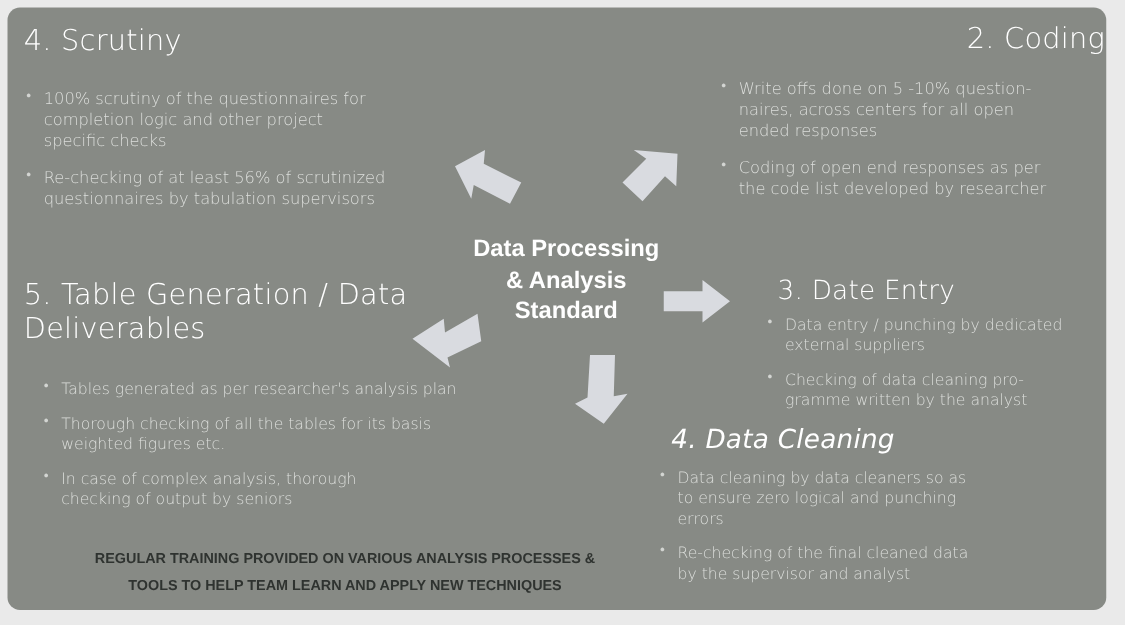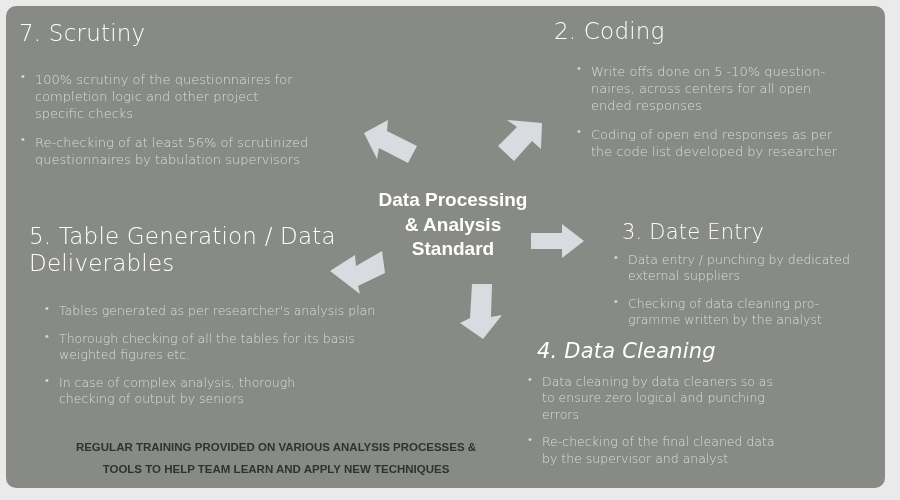--- a/index.html
+++ b/index.html
@@ -63,32 +63,32 @@
   }
   .b-13 { font-size: 13px; }
   .b-12 { font-size: 12.5px; }
 
   
   #p1 { left: 13px; top: 14px; width: 340px; }
   #p1 .heading { margin-bottom: 24px; }
   #p1 ul { width: 320px; }
 
   #p2 { left: 548px; top: 12px; width: 330px; }
-  #p2 .heading { margin-bottom: 18px; }
+  #p2 .heading { margin-bottom: 18px; text-align: right; }
   #p2 ul { margin-left: 21px; width: 308px; }
 
   #p3 { left: 600px; top: 214px; width: 290px; }
   #p3 .heading { margin-bottom: 7px; margin-left: 16px; }
   #p3 ul { margin-left: 6px; width: 286px; }
 
   #p4 { left: 520px; top: 333px; width: 360px; }
   #p4 .heading { margin-bottom: 10px; margin-left: 11px; font-style: italic; }
   #p4 ul { width: 330px; }
 
-  #p5 { left: 23px; top: 217px; width: 400px; }
+  #p5 { left: 13px; top: 217px; width: 400px; }
   #p5 .heading { margin-bottom: 26px; }
   #p5 ul { margin-left: 14px; width: 390px; }
 
   
   #center-title {
     position: absolute;
     left: 356px;
     top: 182px;
     width: 182px;
     text-align: center;
@@ -123,21 +123,21 @@
   #arrow-right { left: 523px; top: 216px; }
   #arrow-dl { left: 322px; top: 243px; }
   #arrow-dr { left: 452px; top: 276px; }
 </style>
 </head>
 <body>
 
 <div id="slide">
 
   <div class="panel" id="p1">
-    <div class="heading h-lg">7. Scrutiny</div>
+    <div class="heading h-lg">4. Scrutiny</div>
     <ul class="bullets b-13">
       <li>100% scrutiny of the questionnaires for
 completion logic and other project
 specific checks</li>
       <li>Re-checking of at least 56% of scrutinized
 questionnaires by tabulation supervisors</li>
     </ul>
   </div>
 
   <div class="panel" id="p2">

